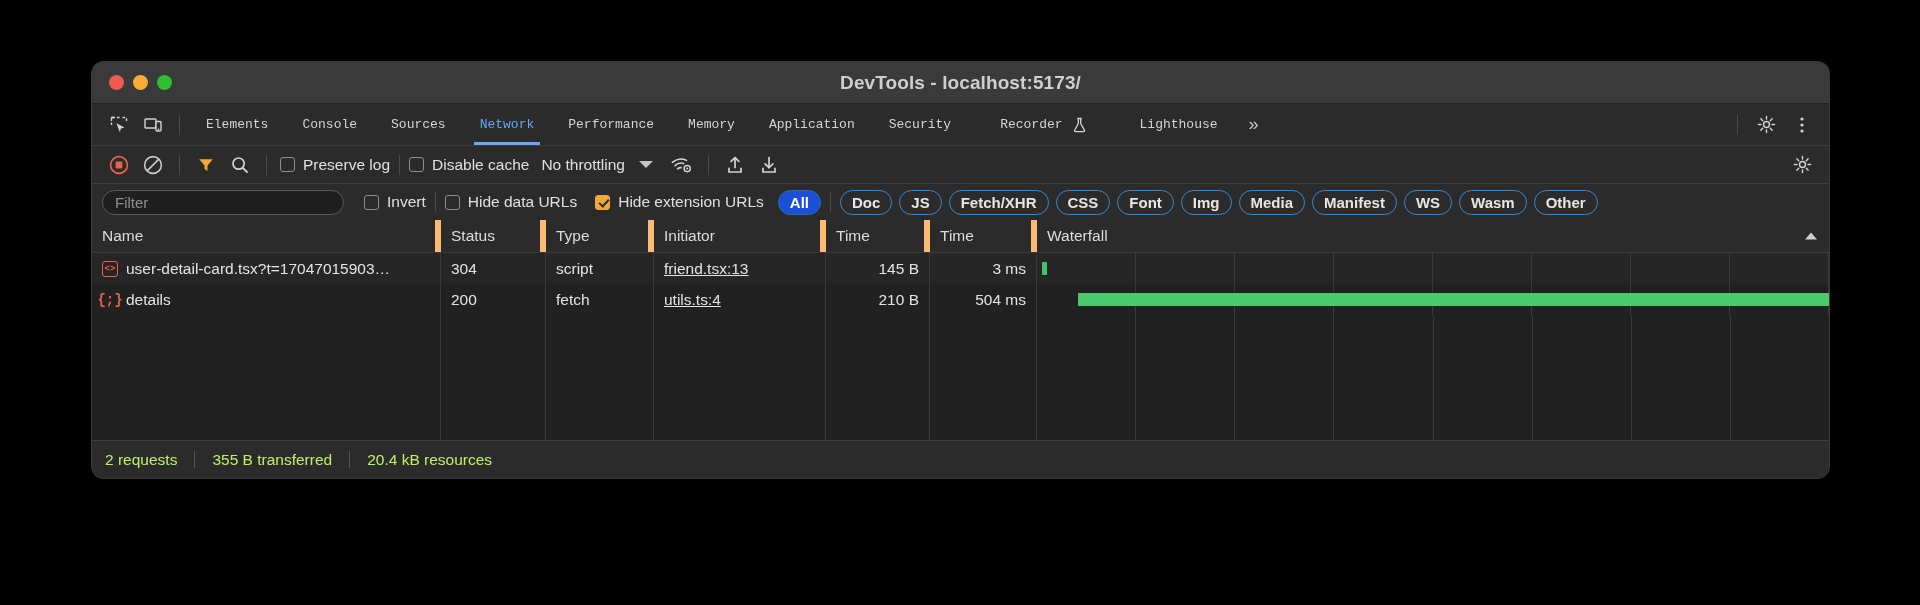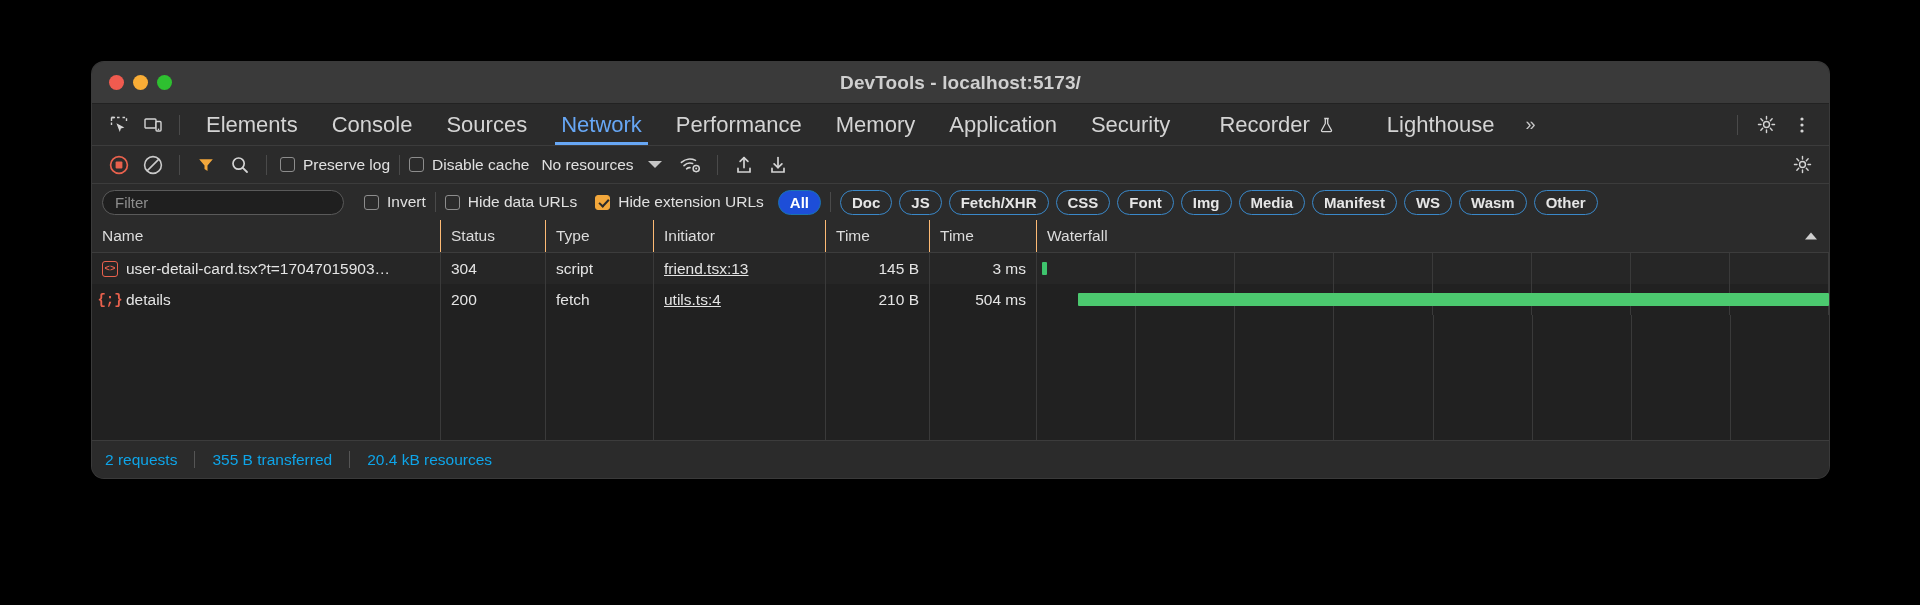--- a/index.html
+++ b/index.html
@@ -51,22 +51,22 @@
     display: flex; align-items: center; justify-content: center;
     cursor: pointer; border-radius: 3px;
   }
   .vsep { width: 1px; height: 20px; background: #4a4a4a; margin: 0 9px; }
   .tabs { display: flex; align-items: center; height: 100%; }
   .tab {
     position: relative;
     height: 100%;
     display: flex; align-items: center;
     padding: 0 17px;
-    font-size: 22px; color: #d4d4d4;
-    cursor: pointer; white-space: nowrap;
+    font-size: 13px; color: #d4d4d4;
+    cursor: pointer; white-space: nowrap; font-family: Liberation Mono, monospace;
   }
   .tab.active { color: #67a7f5; }
   .tab.active::after {
     content: ""; position: absolute; left: 11px; right: 11px; bottom: 0;
     height: 3px; background: #67a7f5;
   }
   .tab-more { padding: 0 14px; font-size: 18px; color: #c8c8c8; cursor: pointer; }
   .tabbar-right {
     margin-left: auto; display: flex; align-items: center;
     padding-right: 10px; gap: 2px;
@@ -145,21 +145,21 @@
   
   .table { flex: 1 1 auto; display: flex; flex-direction: column; background: #212121; }
   .thead {
     height: 33px; flex: 0 0 33px;
     display: flex; align-items: stretch;
     background: #2b2b2b; border-bottom: 1px solid #3c3c3c;
     color: #dcdcdc; font-size: 15.5px;
   }
   .th {
     display: flex; align-items: center; padding: 0 10px;
-    border-right: 1px solid #fdba74; cursor: pointer; position: relative;
+    border-right: 6px solid #fdba74; cursor: pointer; position: relative;
   }
   .tbody { flex: 1 1 auto; position: relative; }
   .trow {
     height: 31px; display: flex; align-items: stretch;
     font-size: 15.5px; color: #e4e4e4;
   }
   .trow.odd { background: #262626; }
   .trow.even { background: #212121; }
   .td {
     display: flex; align-items: center; padding: 0 10px;
@@ -187,21 +187,21 @@
     border-left: 6px solid transparent; border-right: 6px solid transparent;
     border-bottom: 7px solid #cfcfcf;
   }
   
   .footer {
     height: 38px; flex: 0 0 38px;
     background: #2b2b2b;
     border-top: 1px solid #3c3c3c;
     display: flex; align-items: center; gap: 0;
     padding-left: 13px;
-    font-size: 15.5px; color: #0ea5e9;
+    font-size: 15.5px; color: #bef264;
   }
   .footer .seg { padding: 0 17px 0 0; }
   .footer .divider { width: 1px; height: 17px; background: #555; margin-right: 17px; }
   svg { display: block; }
 </style>
 </head>
 <body>
 
 <div class="window">
 
@@ -316,21 +316,21 @@
     <div class="vsep"></div>
     <label class="cbox" style="margin-left:4px">
       <span class="box"></span>
       <span>Preserve log</span>
     </label>
     <div class="vsep"></div>
     <label class="cbox">
       <span class="box"></span>
       <span>Disable cache</span>
     </label>
-    <div class="throttle">No resources</div>
+    <div class="throttle">No throttling</div>
     <div class="caret"></div>
     <div class="icon-btn" style="margin-left:12px">
       <svg width="24" height="20" viewBox="0 0 24 20">
         <path d="M2.4 7.4A12.5 12.5 0 0 1 16.5 5.4" stroke="#d4d4d4" stroke-width="1.6" fill="none" stroke-linecap="round"></path>
         <path d="M5 10.6a8.6 8.6 0 0 1 8.6-2.2" stroke="#d4d4d4" stroke-width="1.6" fill="none" stroke-linecap="round"></path>
         <path d="M7.6 13.8a4.6 4.6 0 0 1 3.4-1.2" stroke="#d4d4d4" stroke-width="1.6" fill="none" stroke-linecap="round"></path>
         <circle cx="17.2" cy="13.6" r="3.1" stroke="#d4d4d4" stroke-width="1.5" fill="#2b2b2b"></circle>
         <circle cx="17.2" cy="13.6" r="1" fill="#d4d4d4"></circle>
       </svg>
     </div>

